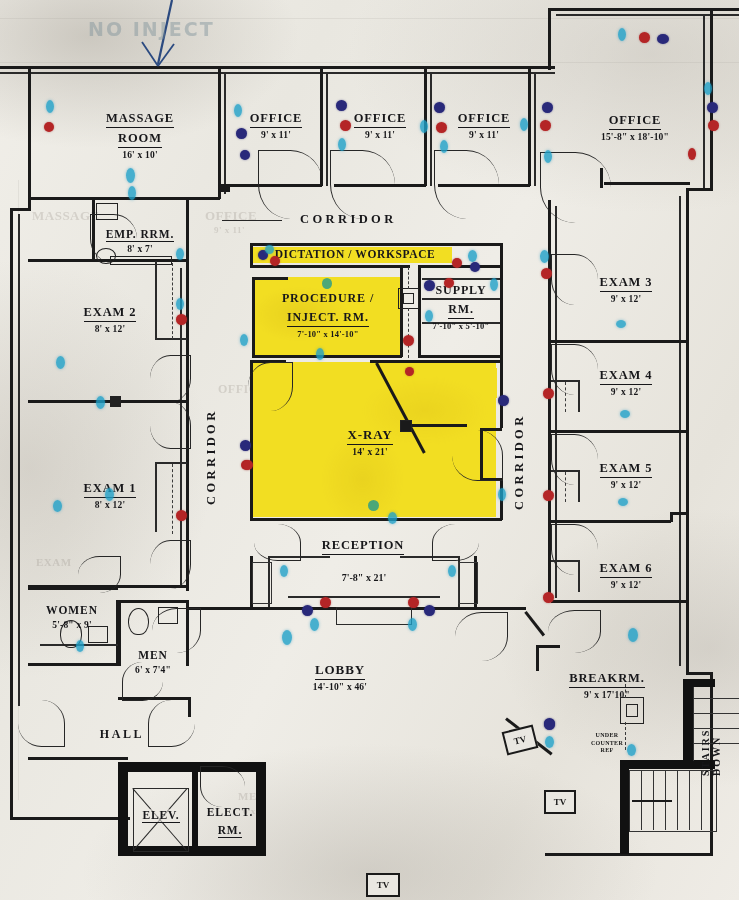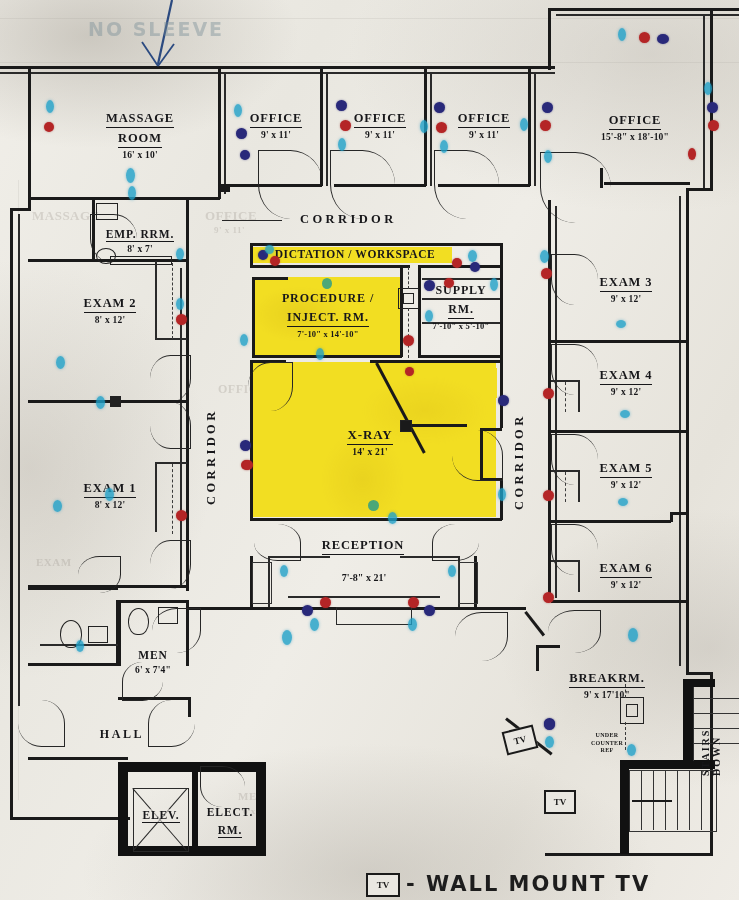--- a/index.html
+++ b/index.html
@@ -170,21 +170,21 @@
   <div class="thin" style="left:155px;top:338px;width:32px;height:1.5px;"></div>
   <div class="dash" style="left:172px;top:263px;height:76px;"></div>
   <div class="thin" style="left:155px;top:462px;width:1.5px;height:70px;"></div>
   <div class="dash" style="left:172px;top:464px;height:70px;"></div>
   <div class="thin" style="left:155px;top:462px;width:32px;height:1.5px;"></div>
 
   <div class="door" style="left:150px;top:355px;width:40px;height:46px;border-left:none;border-bottom:none;border-top-right-radius:0;"></div>
   <div class="door" style="left:150px;top:402px;width:40px;height:46px;border-left:none;border-top:none;border-bottom-right-radius:0;"></div>
   <div class="door" style="left:150px;top:540px;width:40px;height:48px;border-left:none;border-bottom:none;border-top-right-radius:0;"></div>
 
-  <div class="lbl" style="left:62px;top:293px;width:96px;">
+  <div class="lbl" style="left:62px;top:302px;width:96px;">
     <span class="rname">EXAM 2</span>
     <span class="rdim">8' x 12'</span>
   </div>
   <div class="lbl" style="left:62px;top:478px;width:96px;">
     <span class="rname">EXAM 1</span>
     <span class="rdim">8' x 12'</span>
   </div>
 
   <div class="corr corrV" style="left:204px;top:355px;height:150px;">CORRIDOR</div>
 
@@ -309,38 +309,46 @@
   <div class="thin" style="left:336px;top:607px;width:74px;height:16px;background:transparent;border:1.3px solid #2a2a2a;"></div>
   <div class="door" style="left:254px;top:524px;width:46px;height:36px;border-left:none;border-top:none;border-bottom-right-radius:0;"></div>
   <div class="door" style="left:432px;top:524px;width:46px;height:36px;border-right:none;border-top:none;border-bottom-left-radius:0;"></div>
 
   <div class="w" style="left:186px;top:607px;width:66px;height:2.5px;"></div>
   <div class="w" style="left:460px;top:607px;width:66px;height:2.5px;"></div>
   <div class="door" style="left:455px;top:612px;width:52px;height:48px;border-left:none;border-bottom:none;border-top-right-radius:0;"></div>
   <div class="w" style="left:524px;top:612px;width:2.5px;height:30px;transform:rotate(-38deg);transform-origin:top center;"></div>
   <div class="w" style="left:500px;top:735px;width:58px;height:2.5px;transform:rotate(38deg);transform-origin:center;"></div>
 
+  <div class="lbl" style="left:280px;top:660px;width:120px;">
+    <span class="rname" style="font-size:13px;">LOBBY</span>
+    <span class="rdim">14'-10" x 46'</span>
+  </div>
 
   <div class="w" style="left:28px;top:587px;width:90px;height:2.5px;"></div>
   <div class="w" style="left:116px;top:600px;width:2.5px;height:66px;"></div>
   <div class="w" style="left:28px;top:663px;width:90px;height:2.5px;"></div>
   <div class="thin" style="left:40px;top:644px;width:78px;height:2px;"></div>
   <div class="fix" style="left:60px;top:620px;width:20px;height:26px;border-radius:50% 50% 45% 45%;"></div>
   <div class="fix" style="left:88px;top:626px;width:18px;height:15px;"></div>
   <div class="door" style="left:78px;top:556px;width:42px;height:36px;border-left:none;border-bottom:none;border-top-right-radius:0;"></div>
 
   <div class="w" style="left:118px;top:600px;width:2.5px;height:66px;"></div>
   <div class="w" style="left:118px;top:600px;width:70px;height:2.5px;"></div>
   <div class="w" style="left:186px;top:600px;width:2.5px;height:66px;"></div>
   <div class="w" style="left:118px;top:697px;width:72px;height:2.5px;"></div>
   <div class="fix" style="left:128px;top:608px;width:19px;height:25px;border-radius:50% 50% 45% 45%;"></div>
   <div class="fix" style="left:158px;top:607px;width:18px;height:15px;"></div>
   <div class="door" style="left:122px;top:662px;width:40px;height:38px;border-right:none;border-top:none;border-bottom-left-radius:0;"></div>
   <div class="door" style="left:152px;top:608px;width:48px;height:44px;border-left:none;border-bottom:none;border-top-right-radius:0;"></div>
 
+  <div class="lbl" style="left:26px;top:600px;width:92px;">
+    <span class="rname" style="font-size:11.5px;border-bottom:none;">WOMEN</span>
+    <span class="rdim">5'-8" x 9'</span>
+  </div>
   <div class="lbl" style="left:118px;top:645px;width:70px;">
     <span class="rname" style="font-size:11.5px;border-bottom:none;">MEN</span>
     <span class="rdim">6' x 7'4"</span>
   </div>
 
   <div class="w" style="left:28px;top:757px;width:100px;height:2.5px;"></div>
   <div class="w" style="left:188px;top:697px;width:2.5px;height:20px;"></div>
   <div class="door" style="left:18px;top:700px;width:46px;height:46px;border-left:none;border-top:none;border-bottom-right-radius:0;"></div>
   <div class="door" style="left:148px;top:700px;width:46px;height:46px;border-right:none;border-top:none;border-bottom-left-radius:0;"></div>
   <div class="lbl" style="left:80px;top:727px;width:84px;font-size:12px;font-weight:600;letter-spacing:2.6px;">HALL</div>
@@ -482,18 +490,17 @@
   <div class="dot d-cyan" style="left:545px;top:736px;width:9px;height:12px;"></div>
   <div class="dot d-cyan" style="left:627px;top:744px;width:9px;height:12px;"></div>
   <div class="dot d-blue" style="left:544px;top:719px;width:11px;height:11px;"></div>
   <div class="dot d-cyan" style="left:76px;top:640px;width:8px;height:12px;"></div>
 
   <svg style="position:absolute;left:120px;top:0;width:110px;height:80px;">
     <path d="M52,0 L38,64" stroke="#2b4a80" stroke-width="2.2" fill="none"></path>
     <path d="M22,42 L38,66" stroke="#2b4a80" stroke-width="1.8" fill="none"></path>
     <path d="M54,44 L38,66" stroke="#2b4a80" stroke-width="1.8" fill="none"></path>
   </svg>
-  <div class="hand" style="left:88px;top:18px;font-size:19px;color:rgba(120,140,150,.42);">NO SLEEVE</div>
+  <div class="hand" style="left:88px;top:18px;font-size:19px;color:rgba(120,140,150,.42);">NO INJECT</div>
 
   <div class="tvbox" style="left:366px;top:873px;width:30px;height:20px;line-height:20px;">TV</div>
-  <div class="hand" style="left:406px;top:872px;font-size:21px;">- WALL MOUNT TV</div>
 
 </div>
 
 </body></html>

